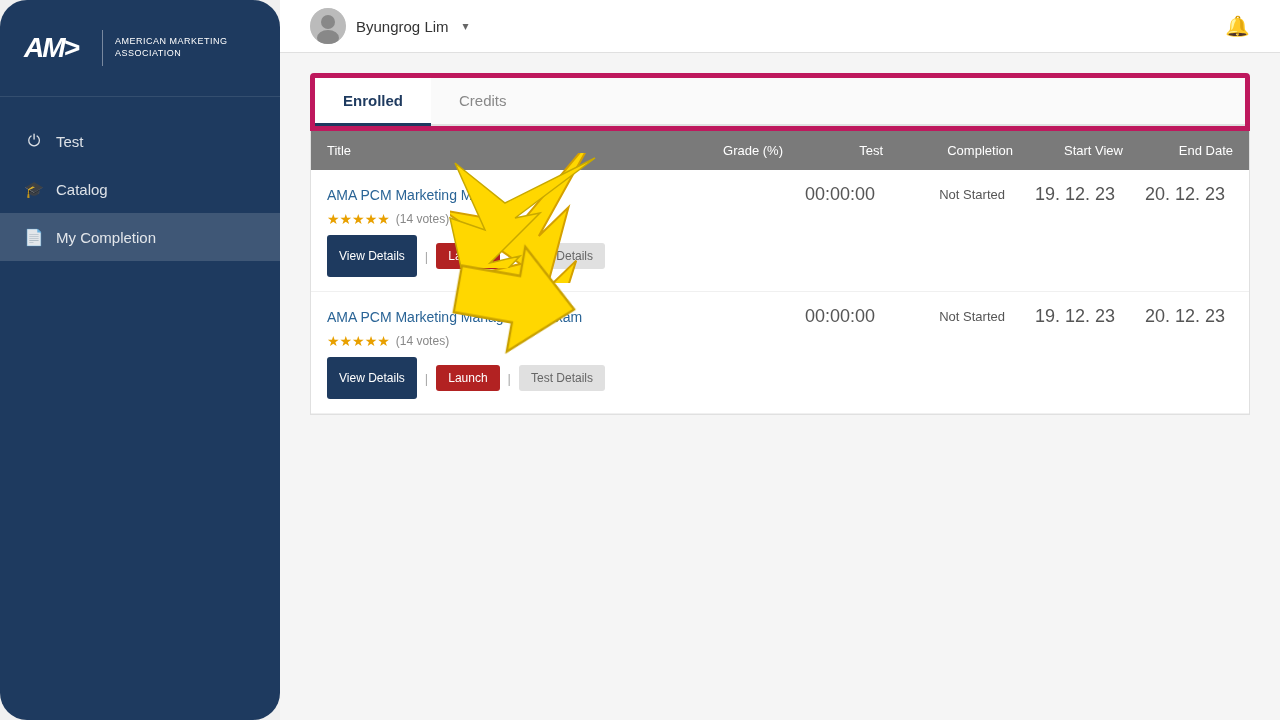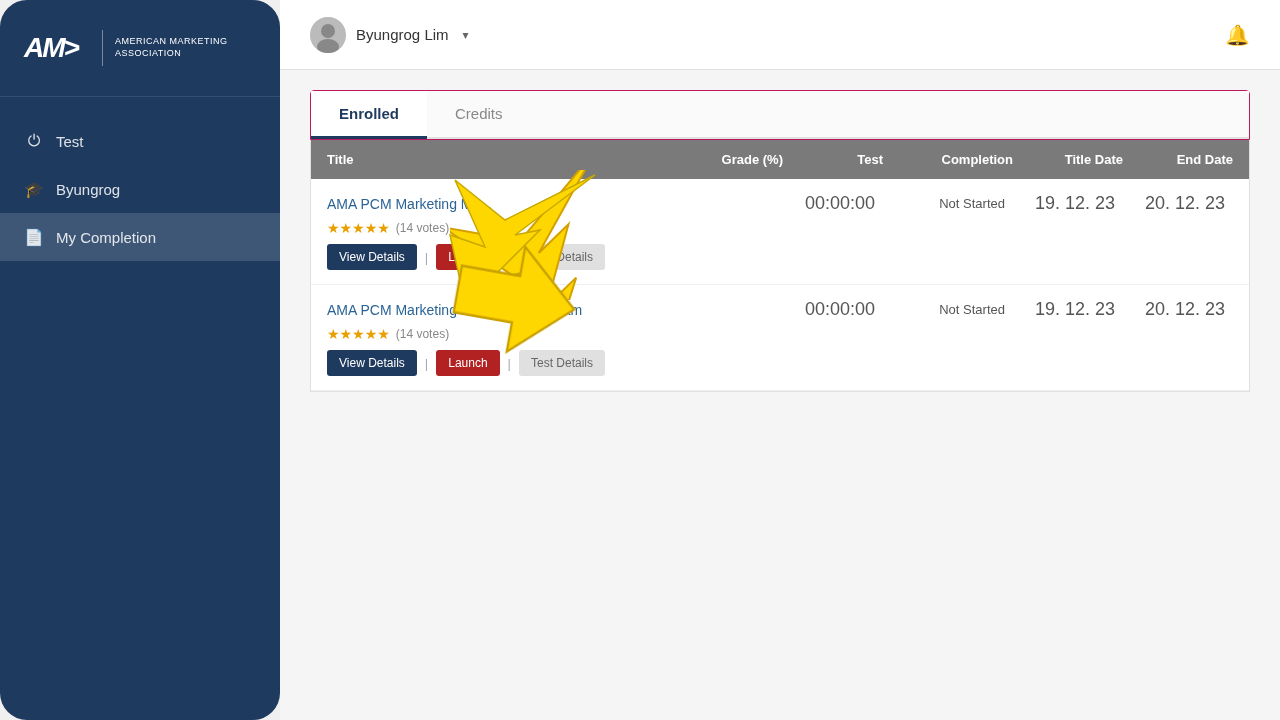--- a/index.html
+++ b/index.html
@@ -71,21 +71,21 @@
     .main-content {
       flex: 1;
       background: #f5f5f5;
       display: flex;
       flex-direction: column;
     }
 
     
     .header {
       background: white;
-      height: 70px;
+      height: 53px;
       display: flex;
       align-items: center;
       justify-content: space-between;
       padding: 0 30px;
       border-bottom: 1px solid #e0e0e0;
     }
     .user-info {
       display: flex;
       align-items: center;
       gap: 10px;
@@ -121,21 +121,21 @@
     
     .content-area {
       flex: 1;
       padding: 20px 30px;
       background: #f5f5f5;
     }
 
     
     .tabs-container {
       background: white;
-      border: 1px solid #be185d;
+      border: 5px solid #be185d;
       border-radius: 4px 4px 0 0;
     }
     .tabs-header {
       display: flex;
       border-bottom: 2px solid #e0e0e0;
       background: #fafafa;
     }
     .tab {
       padding: 14px 28px;
       font-size: 15px;
@@ -159,21 +159,21 @@
     }
     .table-header {
       display: grid;
       grid-template-columns: 1fr 120px 100px 130px 110px 110px;
       background: #7a7a7a;
       padding: 12px 16px;
     }
     .table-header-cell {
       color: white;
       font-size: 13px;
-      font-weight: bold;
+      font-weight: normal;
       text-align: left;
     }
     .table-header-cell.right { text-align: right; }
 
     
     .course-row {
       padding: 14px 16px;
       border-bottom: 1px solid #f0f0f0;
     }
     .course-row-top {
@@ -205,21 +205,21 @@
     }
     .course-actions {
       display: flex;
       align-items: center;
       gap: 8px;
     }
     .btn-view-details {
       background: #1e3a5f;
       color: white;
       border: none;
-      padding: 6px 12px;
+      padding: 14px 12px;
       font-size: 12px;
       border-radius: 3px;
       cursor: pointer;
     }
     .btn-launch {
       background: #b22222;
       color: white;
       border: none;
       padding: 6px 12px;
       font-size: 12px;
@@ -279,21 +279,21 @@
         <div>ASSOCIATION</div>
       </div>
     </div>
     <nav class="sidebar-nav">
       <div class="nav-item">
         <span class="nav-icon">⏻</span>
         <span>Test</span>
       </div>
       <div class="nav-item">
         <span class="nav-icon">🎓</span>
-        <span>Byungrog</span>
+        <span>Catalog</span>
       </div>
       <div class="nav-item active">
         <span class="nav-icon">📄</span>
         <span>My Completion</span>
       </div>
     </nav>
   </aside>
 
   <div class="main-content">
 
@@ -322,21 +322,21 @@
           </div>
         </div>
 
         <div class="table-container">
 
           <div class="table-header">
             <div class="table-header-cell">Title</div>
             <div class="table-header-cell right">Grade (%)</div>
             <div class="table-header-cell right">Test</div>
             <div class="table-header-cell right">Completion</div>
-            <div class="table-header-cell right">Title Date</div>
+            <div class="table-header-cell right">Start View</div>
             <div class="table-header-cell right">End Date</div>
           </div>
 
           <div class="course-row">
             <div class="course-row-top">
               <a class="course-title-link">AMA PCM Marketing Ma...</a>
               <div class="cell-value"></div>
               <div class="cell-value">00:00:00</div>
               <div class="cell-completion">Not Started</div>
               <div class="cell-value">19. 12. 23</div>

